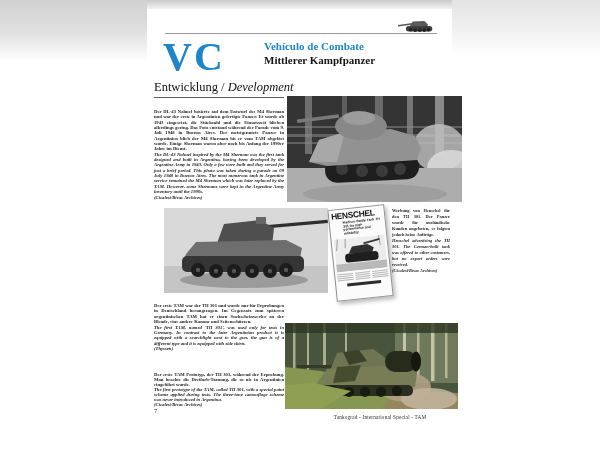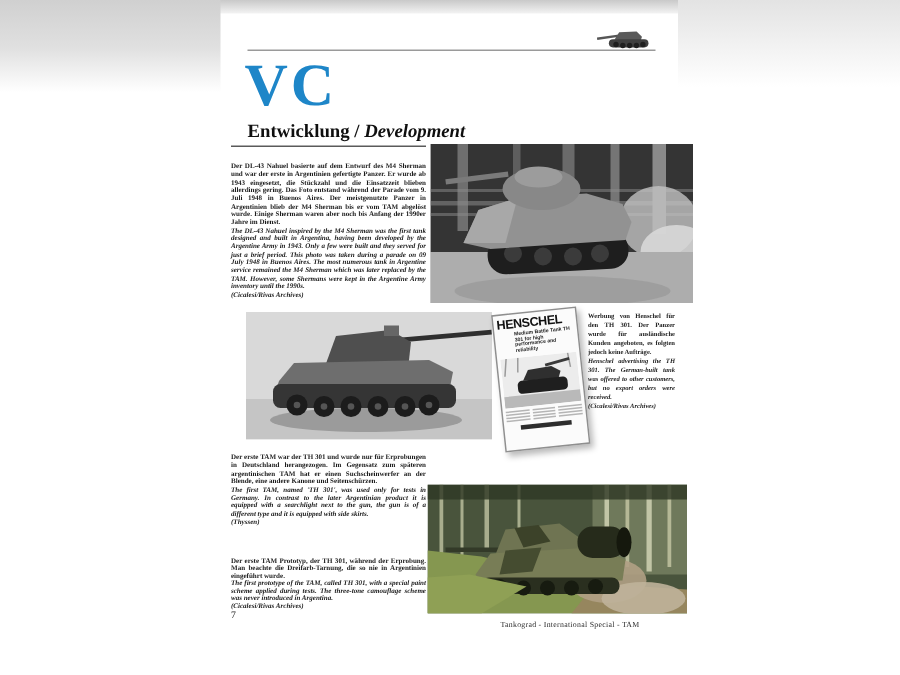--- a/index.html
+++ b/index.html
@@ -16,21 +16,21 @@
   .shade-tr{left:452px;top:0;width:148px;height:58px;background:linear-gradient(to bottom,#e3e3e3,#ffffff);}
 
   .rule-top{left:165px;top:33px;width:272px;height:1px;background:#9a9a9a;}
   .tank-icon{left:398px;top:18px;width:38px;height:16px;}
 
   .logo{left:163px;top:30px;font-size:40px;line-height:53px;font-weight:bold;color:#1e86c8;letter-spacing:2px;}
   .subtitle{left:264px;top:40px;font-size:11px;line-height:13.5px;font-weight:bold;color:#141414;white-space:nowrap;}
   .subtitle .es{color:#1e86c8;}
   .subtitle .en{font-style:italic;}
 
-  .section-heading{left:154px;top:80px;font-size:12.5px;line-height:14px;font-weight:bold;color:#0f0f0f;white-space:nowrap;margin-left:11px;}
+  .section-heading{left:154px;top:80px;font-size:12.5px;line-height:14px;font-weight:normal;color:#0f0f0f;white-space:nowrap;}
   .section-heading .it{font-style:italic;}
   .heading-rule{left:154px;top:97px;width:130px;height:1px;background:#5a5a5a;}
 
   .caption{color:#1c1c1c;text-align:justify;}
   .caption .de{font-weight:bold;}
   .caption .en{font-weight:bold;font-style:italic;}
   .caption .credit{font-weight:bold;font-style:italic;}
   .caption1{left:154px;top:109px;width:130px;font-size:4.7px;line-height:5.35px;}
   .caption2{left:392px;top:208px;width:58px;font-size:4.4px;line-height:6px;}
   .caption3{left:154px;top:303px;width:130px;font-size:4.7px;line-height:5.4px;}
@@ -69,20 +69,22 @@
     <rect x="7.5" y="7.6" width="25" height="5.2" rx="2.6" fill="#3f3f3f"></rect>
     <circle cx="12" cy="11" r="1.7" fill="#1f1f1f"></circle>
       <circle cx="16.3" cy="11.6" r="1.7" fill="#1f1f1f"></circle>
     <circle cx="20.6" cy="11.6" r="1.7" fill="#1f1f1f"></circle>
       <circle cx="24.9" cy="11.6" r="1.7" fill="#1f1f1f"></circle>
     <circle cx="29" cy="11" r="1.7" fill="#1f1f1f"></circle>
   </svg>
 </div>
 <div class="abs logo">VC</div>
 <div class="abs subtitle">
+  <div class="es">Vehículo de Combate</div>
+  <div class="de">Mittlerer Kampfpanzer</div>
 </div>
 
 <div class="abs section-heading"><span>Entwicklung</span><span> / </span><span class="it">Development</span></div>
 <div class="abs heading-rule"></div>
 
 <div class="abs caption caption1">
   <div class="de">Der DL-43 Nahuel basierte auf dem Entwurf des M4 Sherman und war der erste in Argentinien gefertigte Panzer. Er wurde ab 1943 eingesetzt, die Stückzahl und die Einsatzzeit blieben allerdings gering. Das Foto entstand während der Parade vom 9. Juli 1948 in Buenos Aires. Der meistgenutzte Panzer in Argentinien blieb der M4 Sherman bis er vom TAM abgelöst wurde. Einige Sherman waren aber noch bis Anfang der 1990er Jahre im Dienst.</div>
   <div class="en">The DL-43 Nahuel inspired by the M4 Sherman was the first tank designed and built in Argentina, having been developed by the Argentine Army in 1943. Only a few were built and they served for just a brief period. This photo was taken during a parade on 09 July 1948 in Buenos Aires. The most numerous tank in Argentine service remained the M4 Sherman which was later replaced by the TAM. However, some Shermans were kept in the Argentine Army inventory until the 1990s.</div>
   <div class="credit">(Cicalesi/Rivas Archives)</div>
 </div>

